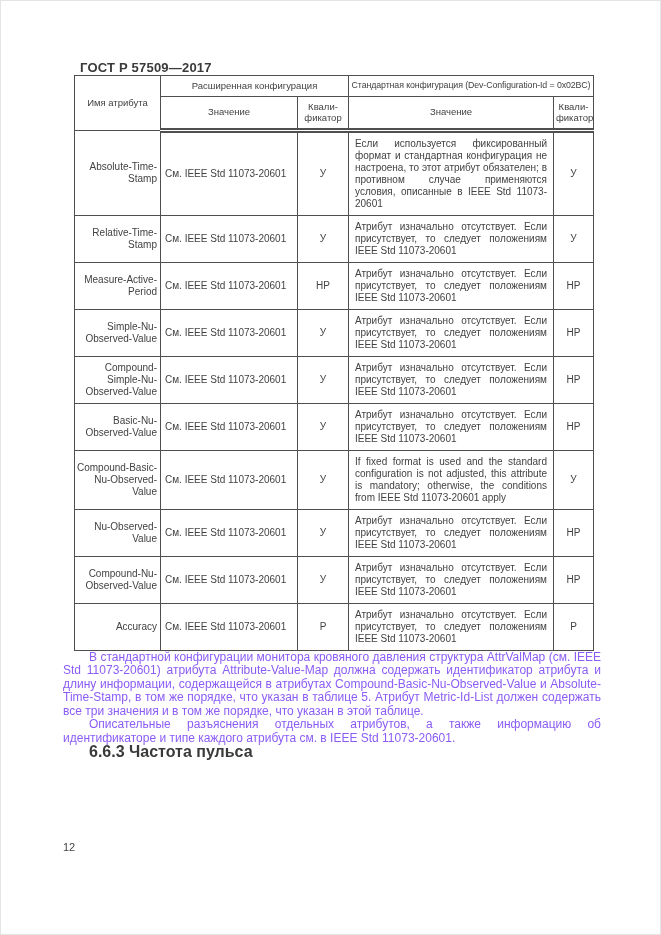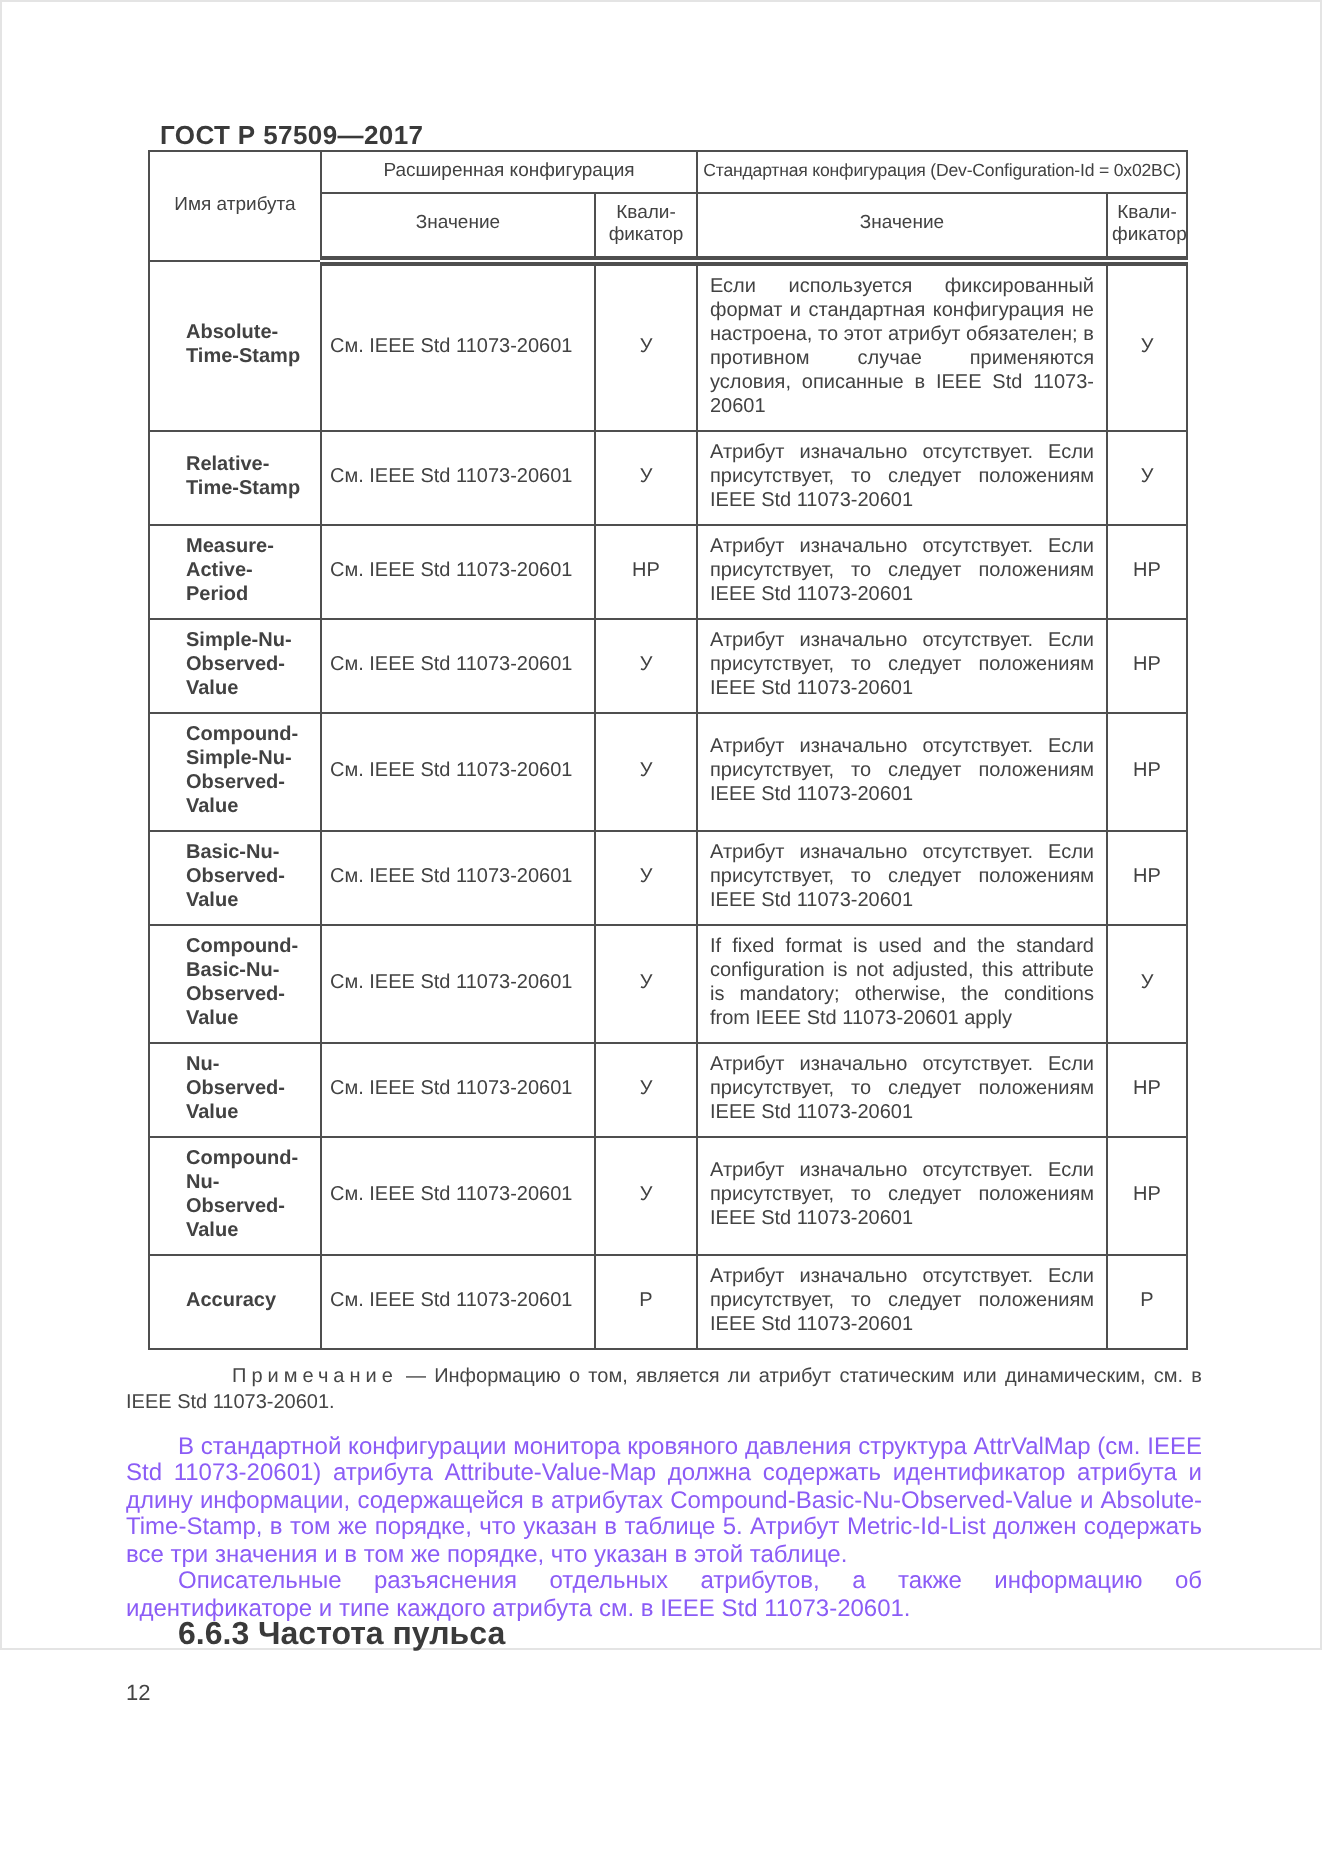--- a/index.html
+++ b/index.html
@@ -5,21 +5,21 @@
   * { margin: 0; padding: 0; box-sizing: border-box; }
   html, body { background: #ffffff; }
   body {
     width: 661px; height: 935px;
     font-family: "Liberation Sans", "DejaVu Sans", sans-serif;
     color: #3e3e3e;
     overflow: hidden;
   }
   .page {
     position: relative;
-    width: 661px; height: 825px;
+    width: 661px; height: 935px;
     background: #ffffff;
     border: 1px solid #e4e4e4;
     padding: 59px 59px 0 62px;
   }
   .doc-header {
     margin-left: 17px;
     font-size: 13px;
     font-weight: bold;
     letter-spacing: 0.2px;
     color: #3a3a3a;
@@ -59,21 +59,21 @@
     white-space: nowrap;
     overflow: hidden;
     margin-top: 36px;
   }
   .attr-table thead tr.sub-row th { border-bottom: 5px double #4f4f4f; }
   .attr-table tbody td {
     font-size: 10px;
     line-height: 12px;
     padding: 5px 4px;
   }
-  .attr-table td.cell-name { text-align: left; padding-left: 18px; padding-right: 3px; font-weight: bold; }
+  .attr-table td.cell-name { text-align: right; padding-left: 0; padding-right: 3px; }
   .attr-table td.cell-val { text-align: left; white-space: nowrap; }
   .attr-table td.cell-qual { text-align: center; }
   .attr-table td.cell-stdval { text-align: justify; padding-left: 6px; padding-right: 6px; }
   .note {
     margin-top: 7px;
     margin-bottom: 9px;
     font-size: 10px;
     line-height: 13px;
     text-indent: 53px;
     text-align: justify;
@@ -197,24 +197,20 @@
       <tr>
         <td class="cell-name">Accuracy</td>
         <td class="cell-val">См. IEEE Std 11073-20601</td>
         <td class="cell-qual">Р</td>
         <td class="cell-stdval">Атрибут изначально отсутствует. Если присутствует, то следует положениям IEEE Std 11073-20601</td>
         <td class="cell-qual">Р</td>
       </tr>
     </tbody>
   </table>
 
-  <div class="note">
-    <span class="note-label">Примечание</span>
-    <span class="note-text">— Информацию о том, является ли атрибут статическим или динамическим, см. в IEEE Std 11073-20601.</span>
-  </div>
 
   <p class="body-par">В стандартной конфигурации монитора кровяного давления структура AttrValMap (см. IEEE Std 11073-20601) атрибута Attribute-Value-Map должна содержать идентификатор атрибута и длину информации, содержащейся в атрибутах Compound-Basic-Nu-Observed-Value и Absolute-Time-Stamp, в том же порядке, что указан в таблице 5. Атрибут Metric-Id-List должен содержать все три значения и в том же порядке, что указан в этой таблице.</p>
   <p class="body-par">Описательные разъяснения отдельных атрибутов, а также информацию об идентификаторе и типе каждого атрибута см. в IEEE Std 11073-20601.</p>
   <p class="section-heading">6.6.3 Частота пульса</p>
 
   <div class="page-number">12</div>
 
 </div>
 
 </body></html>

